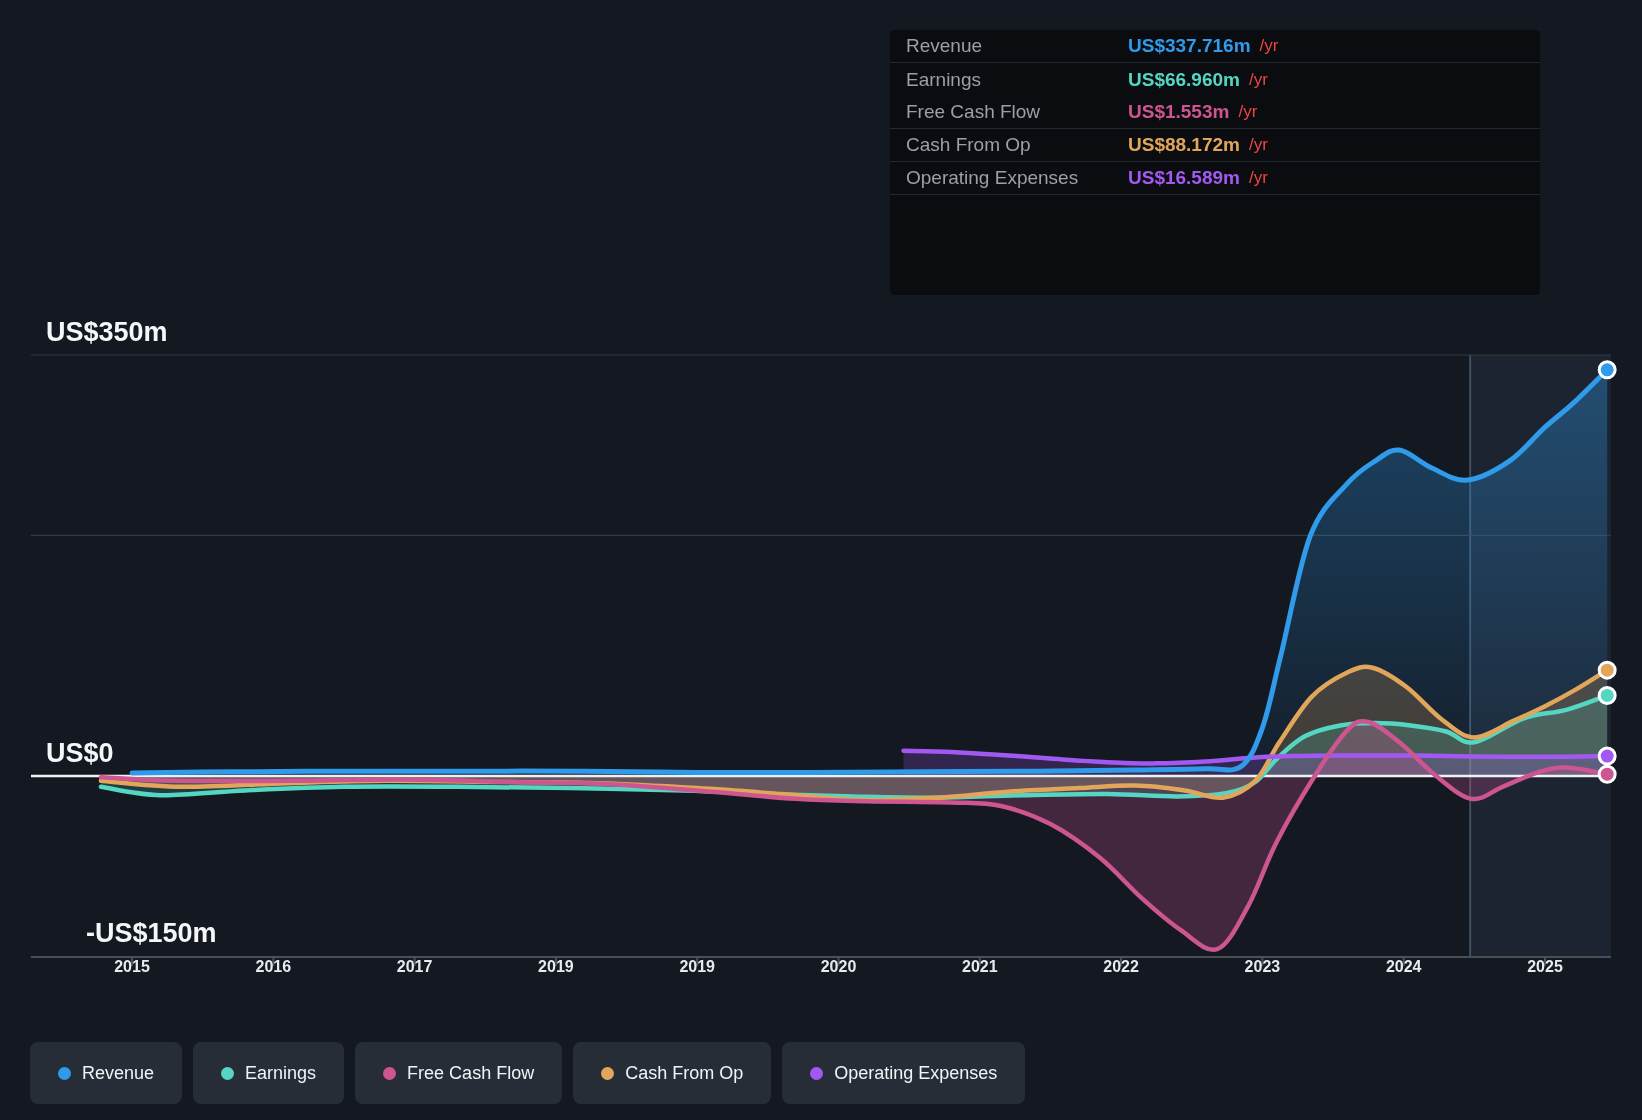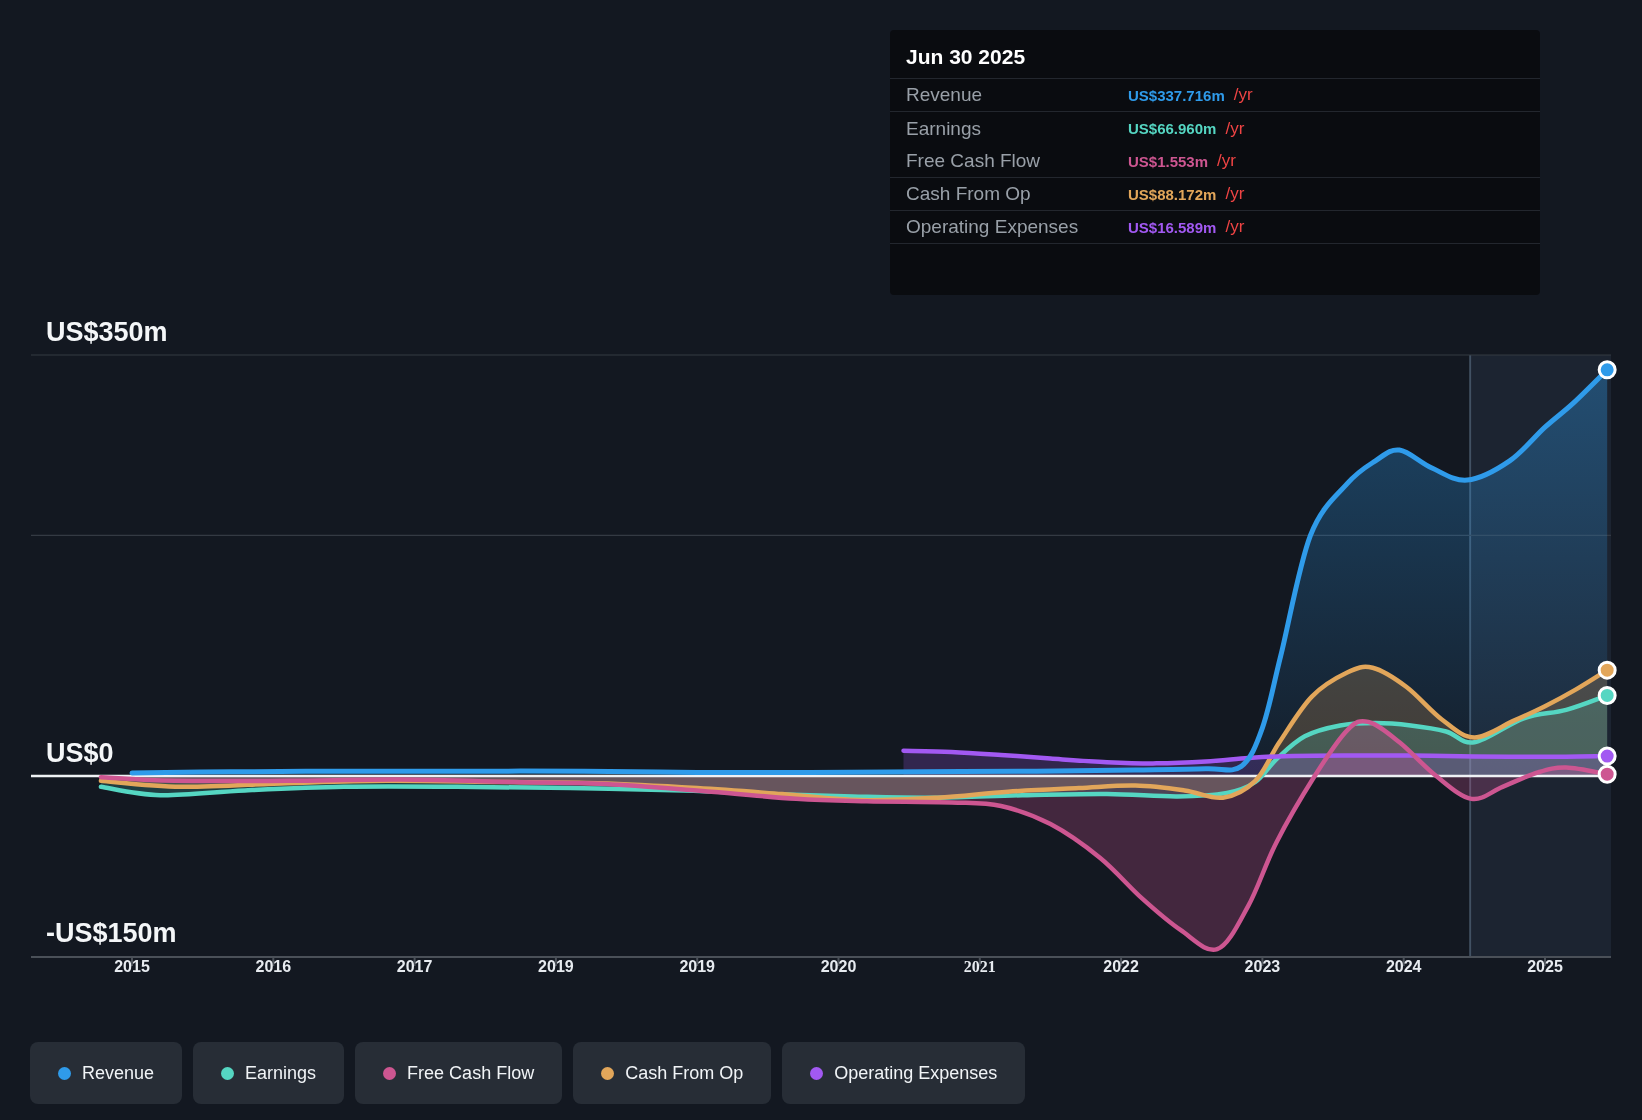--- a/index.html
+++ b/index.html
@@ -31,21 +31,21 @@
     height:49px;box-sizing:border-box;padding:15px 16px 0;
     font-size:21px;font-weight:700;color:#ffffff;
     border-bottom:1px solid #23272e;
   }
   .tt-row{
     display:flex;align-items:center;height:33px;padding:0 16px;
     box-sizing:border-box;
   }
   .tt-row.divider{border-bottom:1px solid #23272e;}
   .tt-label{width:222px;color:#99a0a8;font-size:19px;flex:none;}
-  .tt-value{font-weight:700;font-size:15px;margin-right:9px;white-space:nowrap;}
+  .tt-value{font-weight:700;font-size:19px;margin-right:9px;white-space:nowrap;}
   .tt-suffix{color:#ef4444;font-size:17px;white-space:nowrap;}
 
   
   .legend{position:absolute;left:30px;top:1042px;display:flex;gap:11px;}
   .chip{
     display:flex;align-items:center;gap:11px;background:#272d36;
     border-radius:8px;height:62px;padding:0 28px;
     color:#f1f4f7;font-size:18px;font-weight:500;white-space:nowrap;
   }
   .dot{width:13px;height:13px;border-radius:50%;flex:none;}
@@ -90,39 +90,38 @@
     <circle cx="1607.1720000000078" cy="695.40838" r="8" fill="#55d6c2" stroke="#ffffff" stroke-width="3"></circle>
     <circle cx="1607.1720000000078" cy="670.14832" r="8" fill="#e2a65a" stroke="#ffffff" stroke-width="3"></circle>
     <circle cx="1607.1720000000078" cy="756.032524" r="8" fill="#a259f2" stroke="#ffffff" stroke-width="3"></circle>
     <circle cx="1607.1720000000078" cy="774.19571" r="8" fill="#cd5691" stroke="#ffffff" stroke-width="3"></circle>
     <circle cx="1607.1720000000078" cy="369.794178" r="8" fill="#2f9bea" stroke="#ffffff" stroke-width="3"></circle>
   </svg>
 
 <div id="ylabels">
     <div class="ylabel" style="top: 320.999px;">US$350m</div>
     <div class="ylabel" style="top: 742px;">US$0</div>
-    <div class="ylabel" style="top: 922.429px;">-US$150m</div>
+    <div class="ylabel" style="top: 922.429px; margin-left: 40px;">-US$150m</div>
   </div>
 
 <div id="xlabels">
     <div class="xlabel" style="left: 132px;">2015</div>
     <div class="xlabel" style="left: 273.3px;">2016</div>
     <div class="xlabel" style="left: 414.6px;">2017</div>
     <div class="xlabel" style="left: 555.9px;">2019</div>
     <div class="xlabel" style="left: 697.2px;">2019</div>
     <div class="xlabel" style="left: 838.5px;">2020</div>
-    <div class="xlabel" style="left: 979.8px; font-family: Liberation Serif, serif;">2021</div>
+    <div class="xlabel" style="left: 979.8px;">2021</div>
     <div class="xlabel" style="left: 1121.1px; text-align: center;">2022</div>
     <div class="xlabel" style="left: 1262.4px;">2023</div>
     <div class="xlabel" style="left: 1403.7px;">2024</div>
     <div class="xlabel" style="left: 1545px;">2025</div>
   </div>
 
 <div class="tooltip">
-  <div class="tt-title">Jun 30 2025</div>
   <div id="tt-rows">
       <div class="tt-row divider">
         <span class="tt-label">Revenue</span>
         <span class="tt-value" style="color: rgb(47, 155, 234);">US$337.716m</span>
         <span class="tt-suffix">/yr</span>
       </div>
       <div class="tt-row">
         <span class="tt-label">Earnings</span>
         <span class="tt-value" style="color: rgb(85, 214, 194);">US$66.960m</span>
         <span class="tt-suffix">/yr</span>

